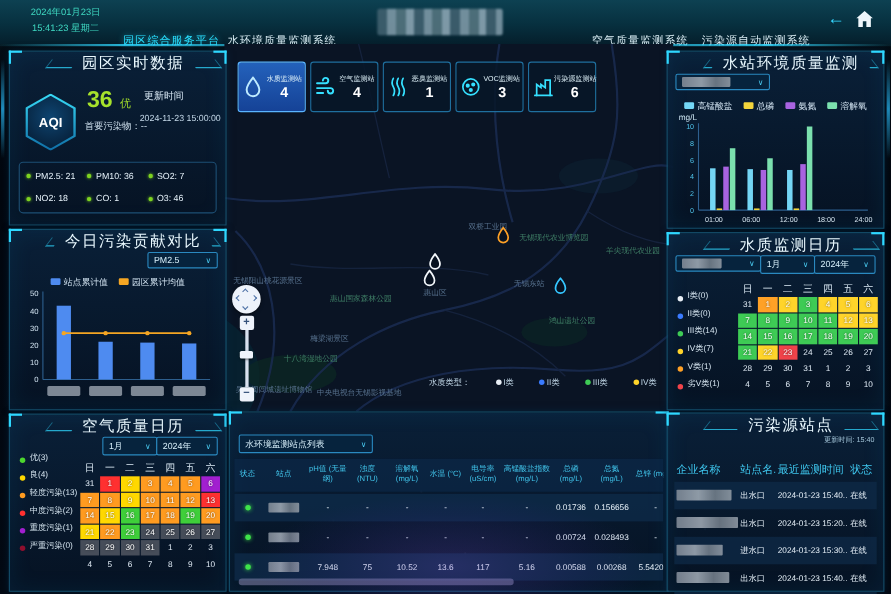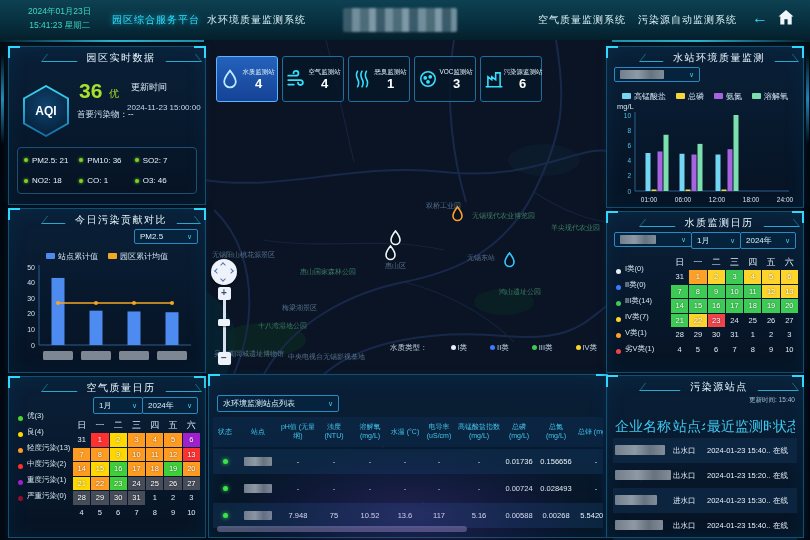--- a/index.html
+++ b/index.html
@@ -10,33 +10,33 @@
     background:radial-gradient(closest-side,rgba(110,70,200,.26),rgba(60,40,140,.12) 55%,transparent 78%);
     pointer-events:none;}
   .stars{position:absolute;left:0;top:0;width:2px;height:2px;border-radius:50%;background:transparent;
     box-shadow:244px 492px #8fa6c8,302px 472px #6e84a8,422px 502px #b8c8e8,502px 462px #7e94b8,382px 446px #5e7498,562px 506px #8fa6c8,640px 480px #55688a;}
   
   .topbar{position:absolute;left:0;top:0;width:810px;height:40px;
     background:linear-gradient(180deg,#0d4152 0%,#07303f 55%,#051f2c 100%);}
   .topline{position:absolute;top:40px;left:0;width:810px;height:2px;
     background:linear-gradient(90deg,rgba(47,216,255,.08),rgba(47,216,255,.85) 14%,rgba(47,216,255,.2) 50%,rgba(47,216,255,.85) 86%,rgba(47,216,255,.08));}
   .dateblock{position:absolute;left:28px;top:5px;color:#3fd9c2;font-size:8.5px;line-height:1.6;text-align:center;}
-  .navitem{position:absolute;top:13px;font-size:10px;letter-spacing:1px;color:#dcEFF6;color:#dceff6;cursor:pointer;white-space:nowrap;}
+  .navitem{position:absolute;top:30px;font-size:10px;letter-spacing:1px;color:#dcEFF6;color:#dceff6;cursor:pointer;white-space:nowrap;}
   .navitem.active{color:#29e0ff;text-shadow:0 0 6px rgba(41,224,255,.7);}
   .logo-rd{position:absolute;left:343px;top:8px;width:114px;height:24px;border-radius:2px;filter:blur(1px);opacity:.9;
     background:repeating-linear-gradient(90deg,#40606f 0 9px,#7d98a6 9px 17px,#54747f 17px 26px,#8aa4b2 26px 33px);}
   .backbtn{position:absolute;right:42px;top:9px;color:#35d7ff;font-size:16px;font-weight:bold;cursor:pointer;}
   .homebtn{position:absolute;right:16px;top:10px;cursor:pointer;}
   
   .panel{position:absolute;background:linear-gradient(180deg,rgba(10,33,58,.94),rgba(6,19,36,.94));
     border:1px solid #14506e;box-shadow:inset 0 0 20px rgba(20,120,180,.12),0 0 6px rgba(0,40,70,.6);}
   .panel::before{content:"";position:absolute;left:-1px;top:-1px;width:10px;height:10px;border-left:2px solid #2fd8ff;border-top:2px solid #2fd8ff;}
   .panel::after{content:"";position:absolute;right:-1px;top:-1px;width:10px;height:10px;border-right:2px solid #2fd8ff;border-top:2px solid #2fd8ff;}
   .ptitle{position:relative;height:17px;margin-top:2px;display:flex;align-items:center;justify-content:center;
-    color:#eaf9ff;font-size:10px;letter-spacing:1.5px;white-space:nowrap;padding-left:28px;}
+    color:#eaf9ff;font-size:14px;letter-spacing:1.5px;white-space:nowrap;padding-left:28px;}
   .ptitle::before,.ptitle::after{content:"";flex:1;height:7px;margin:0 7px;}
   .ptitle::before{border-bottom:1px solid rgba(47,216,255,.75);border-left:1px solid rgba(47,216,255,.4);transform:skewX(-38deg);}
   .ptitle::after{border-bottom:1px solid rgba(47,216,255,.75);border-right:1px solid rgba(47,216,255,.4);transform:skewX(38deg);}
   
   .dd{display:flex;align-items:center;justify-content:space-between;gap:5px;border:1px solid #2a89c0;
     background:#06233d;color:#d8f0fb;font-size:8px;padding:2px 5px;border-radius:2px;cursor:pointer;white-space:nowrap;}
   .dd .caret{color:#49c9ef;font-size:7px;}
   .rd{display:inline-block;background:linear-gradient(90deg,#7d8794,#9aa4af 40%,#6f7a86 70%,#8d97a2);
     border-radius:1px;filter:blur(.5px);opacity:.92;}
   
@@ -94,21 +94,21 @@
   .sthead .cell{color:#41c4ea;font-size:7px;line-height:1.25;display:flex;align-items:center;justify-content:center;text-align:center;padding:2px 1px;box-sizing:border-box;}
   .sthead{background:rgba(12,44,78,.55);min-height:30px;}
   .stbody .strow{height:25px;margin-top:2px;}
   .stbody .strow:nth-child(odd){background:rgba(14,42,72,.8);}
   .stbody .cell{color:#e8f2fa;font-size:7.5px;display:flex;align-items:center;justify-content:center;box-sizing:border-box;}
   .dot-on{width:5px;height:5px;border-radius:50%;background:#3ee34a;box-shadow:0 0 4px #3ee34a;}
   .hscroll{position:absolute;left:8px;bottom:5px;width:250px;height:6px;border-radius:3px;background:rgba(135,135,175,.55);cursor:pointer;}
   
   .ptbl{position:absolute;left:6px;right:6px;top:40px;}
   .ptbl .row{display:flex;align-items:center;height:25px;}
-  .ptbl .row.hd{color:#3fc8f0;font-size:14px;height:22px;}
+  .ptbl .row.hd{color:#3fc8f0;font-size:10px;height:22px;}
   .ptbl .row:not(.hd){font-size:7.5px;color:#e6f0f8;}
   .ptbl .row:not(.hd):nth-child(even){background:rgba(16,44,76,.65);}
   .ptbl .c{overflow:hidden;white-space:nowrap;box-sizing:border-box;padding-left:2px;}
   .updinfo{position:absolute;right:8px;top:20px;font-size:6.5px;color:#9fc0d4;}
   .edge{position:absolute;top:54px;width:3px;height:90px;background:linear-gradient(180deg,transparent,#1f90c0,transparent);}
 </style>
 </head>
 <body>
 
 <div class="page">

